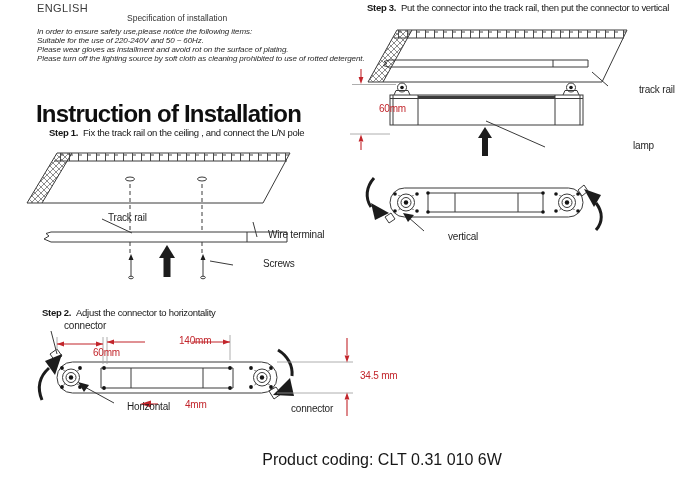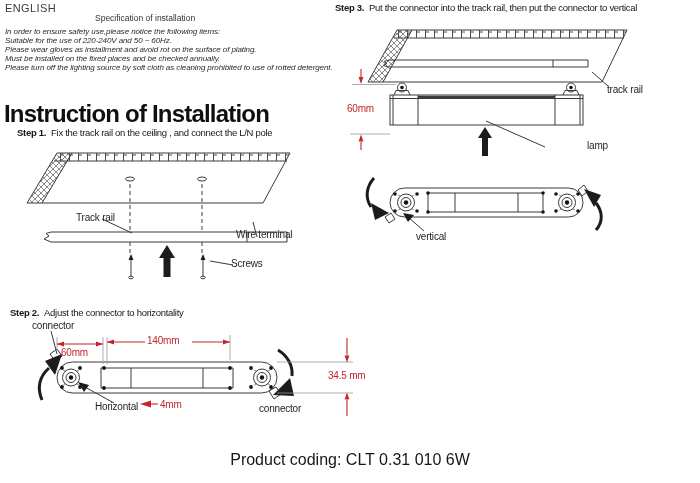--- a/index.html
+++ b/index.html
@@ -1,18 +1,18 @@
 <!DOCTYPE html>
 <html><head>
 <meta charset="utf-8">
 <style>
   html,body{margin:0;padding:0;background:#fff;}
   .page{position:relative;width:700px;height:483px;background:#ffffff;overflow:hidden;
         font-family:"Liberation Sans",sans-serif;color:#1a1a1a;}
-  .abs{position:absolute;white-space:nowrap;}
+  .abs{position:absolute;white-space:nowrap;margin-left:32px;}
   .eng{font-size:11px;color:#3b3b3b;letter-spacing:.4px;}
   .spec-title{font-size:8.5px;color:#333;}
   .spec-item{font-size:8px;line-height:9px;color:#2a2a2a;letter-spacing:-.1px;font-style:italic;}
   .main-title{font-size:24px;font-weight:bold;color:#0f0f0f;letter-spacing:-.8px;}
   .step{font-size:9.5px;letter-spacing:-.3px;color:#161616;}
   .step b{font-weight:bold;margin-right:5px;}
   .lbl{font-size:10px;color:#1f1f1f;letter-spacing:-.2px;}
   .dim{font-size:10px;color:#c2252b;letter-spacing:-.2px;}
   .footer{width:700px;text-align:center;font-size:16px;color:#171717;}
   svg{position:absolute;overflow:visible;}
@@ -27,21 +27,20 @@
 <body>
 
 <div class="page">
 
   <div class="abs eng" style="left:5px;top:2px;">ENGLISH</div>
   <div class="abs spec-title" style="left:95px;top:13px;">Specification of installation</div>
   <div class="abs" style="left:5px;top:27px;">
     <div class="spec-item">In order to ensure safety use,please notice the following items:</div>
     <div class="spec-item">Suitable for the use of 220-240V and 50 ~ 60Hz.</div>
     <div class="spec-item">Please wear gloves as installment and avoid rot on the surface of plating.</div>
-    <div class="spec-item">Must be installed on the fixed places and be checked annually.</div>
     <div class="spec-item">Please turn off the lighting source by soft cloth as cleaning prohibited to use of rotted detergent.</div>
   </div>
 
   <div class="abs main-title" style="left:4px;top:100px;">Instruction of Installation</div>
 
   <div class="abs step" style="left:17px;top:127px;">
     <b>Step 1.</b><span>Fix the track rail on the ceiling , and connect the L/N pole</span>
   </div>
 
   <svg style="left:20px;top:148px;" width="290" height="135" viewBox="0 0 290 135">
@@ -176,21 +175,21 @@
       <line x1="317" y1="82" x2="317" y2="98" class="red"></line>
     </g>
 
     <g>
       <line x1="84" y1="85" x2="53" y2="68" class="ln"></line>
       <polygon points="48,64 59,67 54,74" class="blk"></polygon>
     </g>
   </svg>
   <div class="abs dim" style="left:61px;top:347px;">60mm</div>
   <div class="abs dim" style="left:147px;top:335px;">140mm</div>
-  <div class="abs dim" style="left:160px;top:399px;">4mm</div>
+  <div class="abs dim" style="left:153px;top:399px;">4mm</div>
   <div class="abs dim" style="left:328px;top:370px;">34.5 mm</div>
   <div class="abs lbl" style="left:95px;top:401px;">Horizontal</div>
   <div class="abs lbl" style="left:259px;top:403px;">connector</div>
 
   <div class="abs step" style="left:335px;top:2px;">
     <b>Step 3.</b><span>Put the connector into the track rail, then put the connector to vertical</span>
   </div>
 
   <svg style="left:340px;top:25px;" width="360" height="230" viewBox="0 0 360 230">
 
@@ -276,18 +275,18 @@
       <polygon points="244,164 261,170 254,182" class="blk"></polygon>
       <path d="M256,178 C263,187 263,197 256,205" stroke="#1c1c1c" stroke-width="3" fill="none"></path>
     </g>
     <g>
       <line x1="84" y1="206" x2="68" y2="192" class="ln"></line>
       <polygon points="63,188 74,190 68,197" class="blk"></polygon>
     </g>
   </svg>
   <div class="abs lbl" style="left:607px;top:84px;">track rail</div>
   <div class="abs dim" style="left:347px;top:103px;">60mm</div>
-  <div class="abs lbl" style="left:547px;top:140px;padding-left:40px;">lamp</div>
+  <div class="abs lbl" style="left:561px;top:140px;padding-left:40px;">lamp</div>
   <div class="abs lbl" style="left:416px;top:231px;">vertical</div>
 
   <div class="abs footer" style="left:0;top:451px;">Product coding: CLT 0.31 010 6W</div>
 
 </div>
 
 </body></html>

